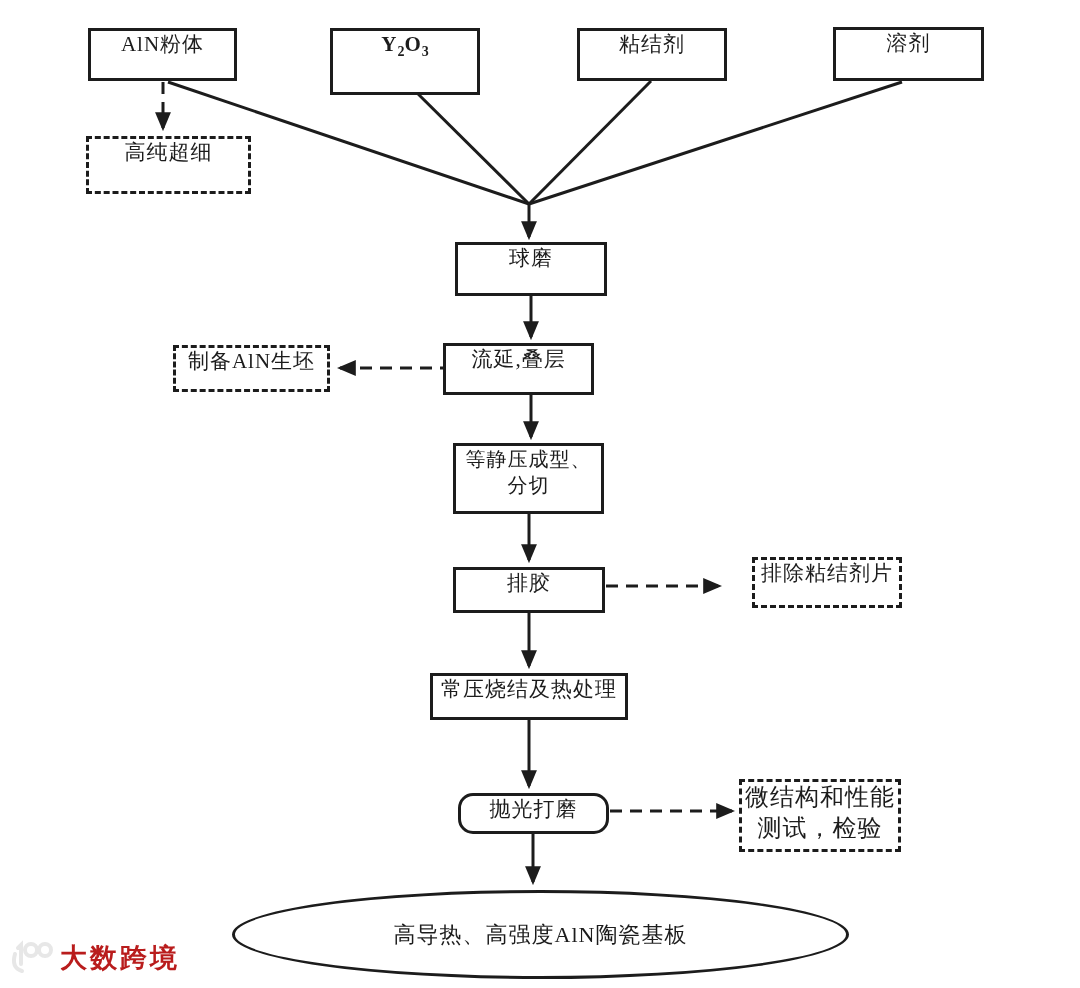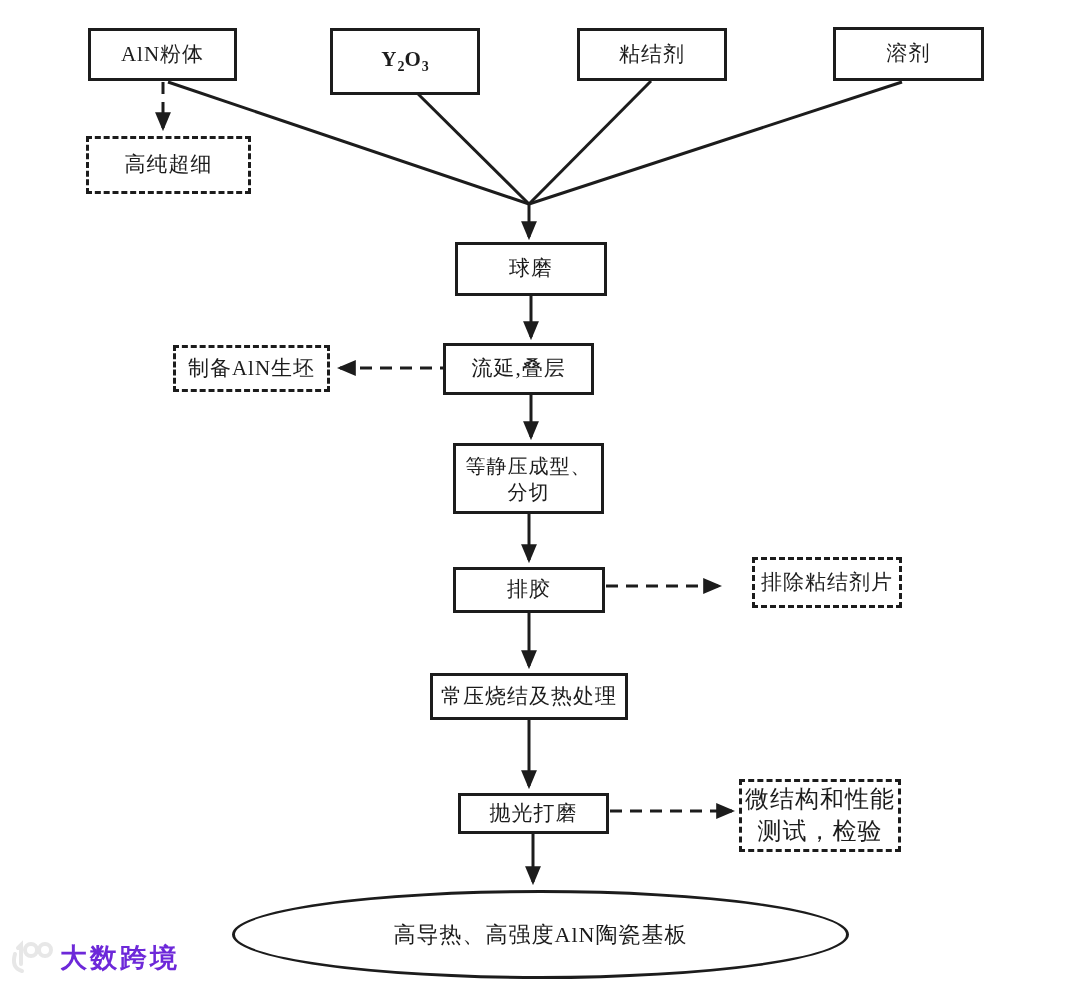--- a/index.html
+++ b/index.html
@@ -26,21 +26,21 @@
   }
   .node {
     position: absolute;
     z-index: 2;
     box-sizing: border-box;
     border: 3px solid #1c1c1c;
     background: #ffffff;
     display: flex;
     flex-direction: column;
     align-items: center;
-    justify-content: center;
+    justify-content: flex-start;
     font-size: 21px;
     letter-spacing: 1px;
     text-align: center;
     line-height: 1.3;
   }
   .node.dashed {
     border-style: dashed;
   }
   .node sub {
     font-size: 14px;
@@ -60,21 +60,21 @@
     letter-spacing: 1px;
   }
   .watermark {
     position: absolute;
     left: 8px;
     top: 938px;
     z-index: 3;
     display: flex;
     align-items: center;
     gap: 6px;
-    color: #6d28d9;
+    color: #b91c1c;
     user-select: none;
   }
   .watermark .brand {
     font-family: "Liberation Sans", "DejaVu Sans", sans-serif;
     font-size: 27px;
     font-weight: bold;
     letter-spacing: 3px;
   }
 </style>
 </head>
@@ -155,21 +155,21 @@
   </div>
 
   <div class="node" style="left:453px; top:567px; width:152px; height:46px;">
     <span>排胶</span>
   </div>
 
   <div class="node" style="left:430px; top:673px; width:198px; height:47px;">
     <span>常压烧结及热处理</span>
   </div>
 
-  <div class="node" style="left:458px; top:793px; width:151px; height:41px;">
+  <div class="node" style="left:458px; top:793px; width:151px; height:41px;border-radius:15px;">
     <span>抛光打磨</span>
   </div>
 
   <div class="ellipse-node" style="left:232px; top:890px; width:617px; height:89px;">
     <span>高导热、高强度AlN陶瓷基板</span>
   </div>
 
   <div class="watermark">
     <svg width="46" height="40" viewBox="0 0 46 40">
       <path d="M10 10 L13 7 L13 26" fill="none" stroke="#e7e7e7" stroke-width="4" stroke-linecap="round"></path>

